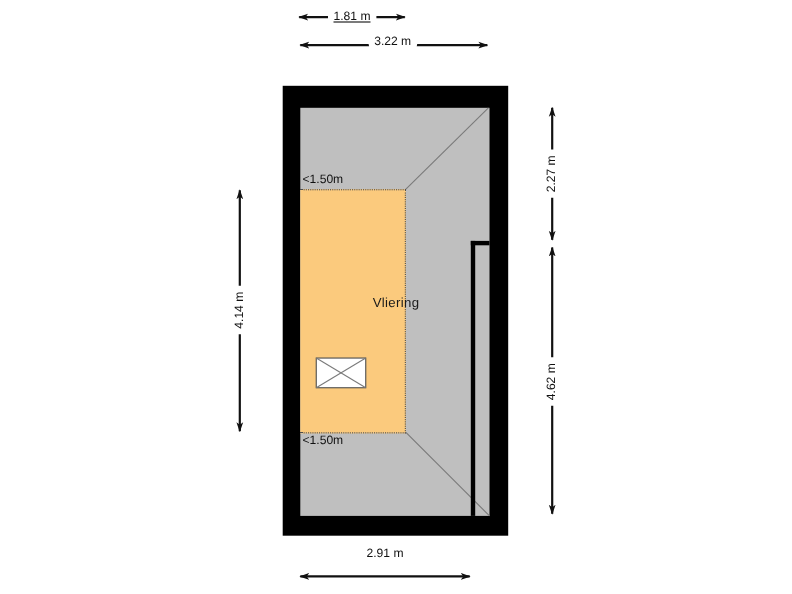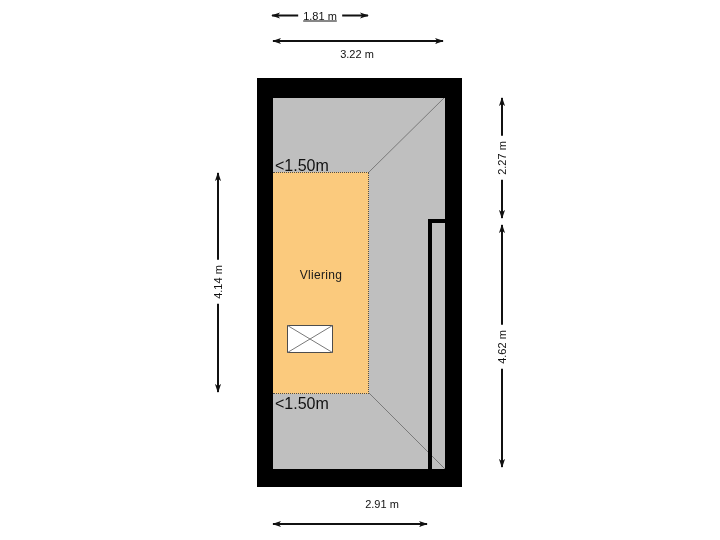--- a/index.html
+++ b/index.html
@@ -16,35 +16,35 @@
                  border-top:1px dotted #4d4d4d; border-right:1px dotted #4d4d4d;
                  border-bottom:1px dotted #4d4d4d; }
   .innerwall-h { left:428px; top:219px; width:17px;  height:4px;   background:#000000; }
   .innerwall-v { left:428px; top:219px; width:4px;   height:250px; background:#000000; }
 
   .overlay { left:0; top:0; width:720px; height:540px; pointer-events:none; }
 
   
   .room-label {
     left:273px; top:268px; width:96px; text-align:center;
-    font-size:12px; color:#1a1a1a; letter-spacing:0.3px;
+    font-size:12px; color:#1a1a1a; letter-spacing:0.3px;padding-left:39px;
   }
-  .limit-label { font-size:16px; color:#111111; }
+  .limit-label { font-size:11px; color:#111111; }
   .limit-top    { left:275px; top:157px; }
   .limit-bottom { left:275px; top:395px; }
 
   .dim-label {
     background:#ffffff; color:#111111; font-size:11px; line-height:15px;
     padding:0 5px; border-radius:5px; white-space:nowrap;
     transform:translate(-50%,-50%);
   }
   .dim-label.rot { transform:translate(-50%,-50%) rotate(-90deg); }
   .lab-181 { left:320px; top:16px;text-decoration:underline;  }
-  .lab-322 { left:357px; top:54px;  }
-  .lab-291 { left:350px; top:504px;margin-left:32px; }
+  .lab-322 { left:357px; top:38px;  }
+  .lab-291 { left:350px; top:504px; }
   .lab-227 { left:502px; top:158px; }
   .lab-462 { left:502px; top:347px; }
   .lab-414 { left:218px; top:282px; }
 </style>
 </head>
 <body>
 
 <div class="canvas">
 
   <div class="abs outer-wall"></div>

